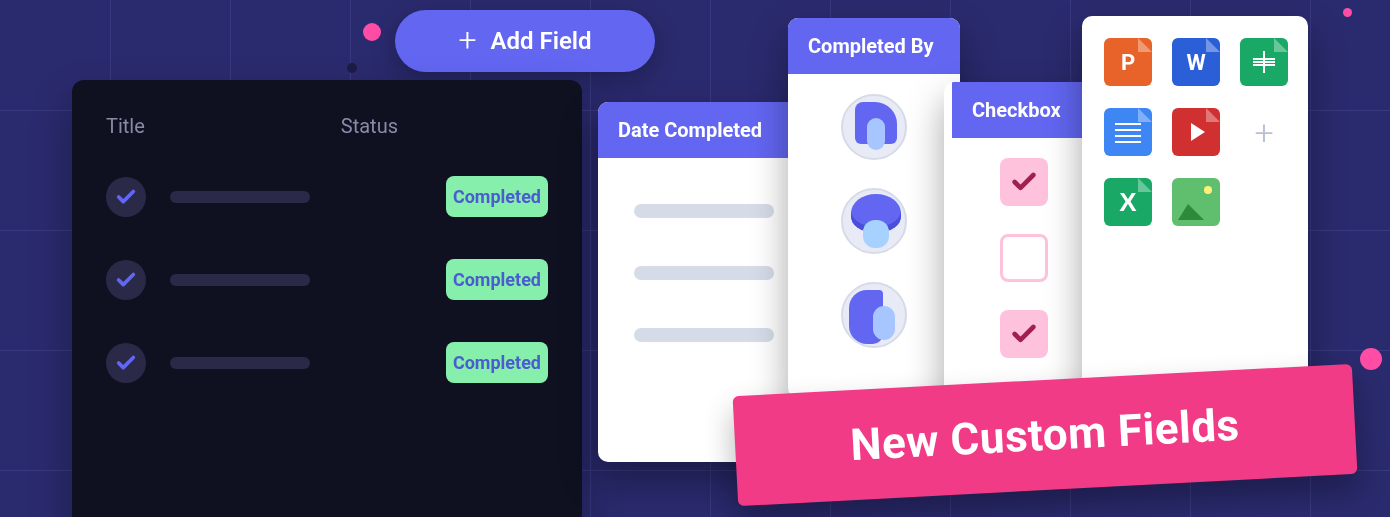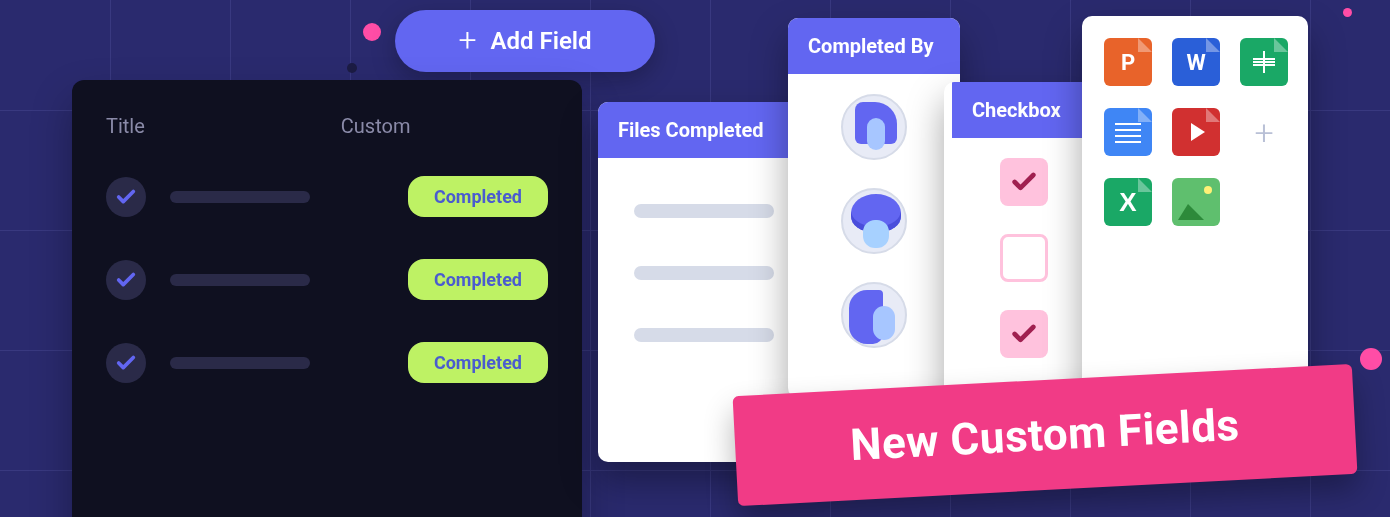--- a/index.html
+++ b/index.html
@@ -59,26 +59,26 @@
     display:flex; align-items:center; justify-content:center;
     margin-right: 24px;
   }
   .check-circle svg { width: 22px; height: 22px; }
   .bar {
     width: 140px; height: 12px; border-radius: 6px;
     background: #2a2a48;
   }
   .status-chip {
     margin-left: auto;
-    background: #bef264;
+    background: #86efac;
     color: #4a5ccf;
     font-weight: 700;
     font-size: 18px;
-    padding: 10px 26px;
-    border-radius: 16px;
+    padding: 10px 7px;
+    border-radius: 8px;
   }
 
   
   .card {
     position: absolute;
     background: #fff;
     border-radius: 10px;
     box-shadow: 0 18px 36px rgba(0,0,0,.35);
     overflow: hidden;
   }
@@ -161,21 +161,21 @@
 <div class="dot dot-top-right"></div>
 
 <div class="add-field">
   <span class="plus">+</span>
   <span class="lbl">Add Field</span>
 </div>
 
 <div class="task-panel">
   <div class="cols">
     <span class="col-head">Title</span>
-    <span class="col-head" style="margin-left:86px">Custom</span>
+    <span class="col-head" style="margin-left:86px">Status</span>
   </div>
   <div class="row">
     <span class="check-circle">
       <svg viewBox="0 0 24 24" fill="none" stroke="#6266f1" stroke-width="4" stroke-linecap="round" stroke-linejoin="round">
           <polyline points="4 12 9 17 20 6"></polyline>
         </svg>
     </span>
     <span class="bar"></span>
     <span class="status-chip">Completed</span>
   </div>
@@ -193,21 +193,21 @@
       <svg viewBox="0 0 24 24" fill="none" stroke="#6266f1" stroke-width="4" stroke-linecap="round" stroke-linejoin="round">
           <polyline points="4 12 9 17 20 6"></polyline>
         </svg>
     </span>
     <span class="bar"></span>
     <span class="status-chip">Completed</span>
   </div>
 </div>
 
 <div class="card card-date">
-  <div class="head">Files Completed</div>
+  <div class="head">Date Completed</div>
   <div class="body">
     <span class="ph-line"></span>
     <span class="ph-line"></span>
     <span class="ph-line"></span>
   </div>
 </div>
 
 <div class="card card-users">
   <div class="head">Completed By</div>
   <div class="body">

